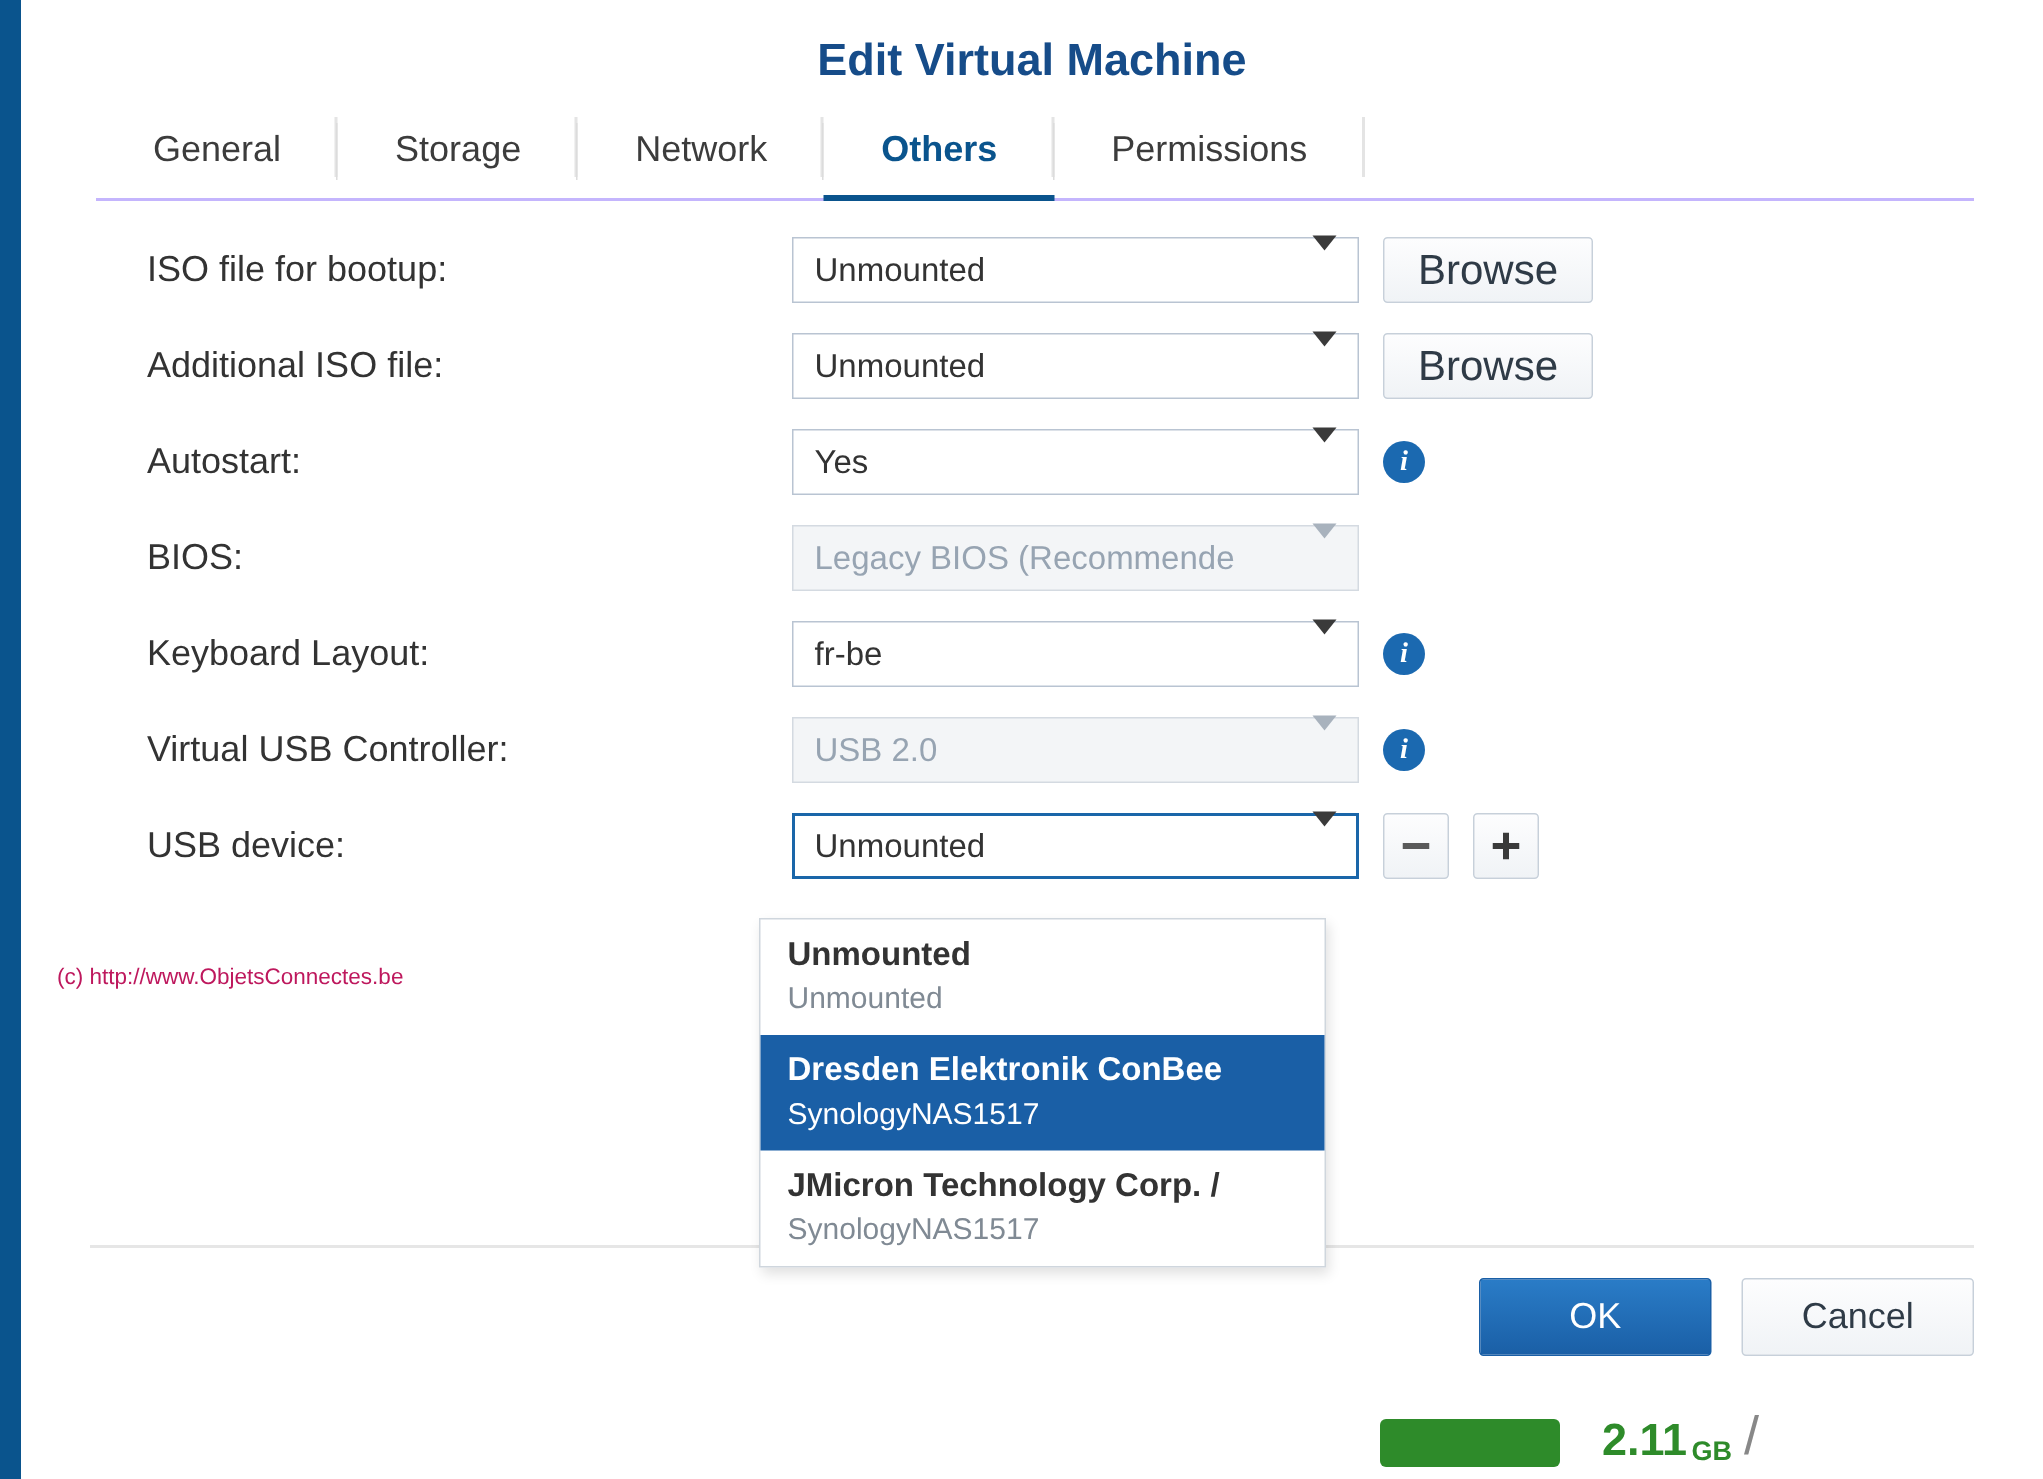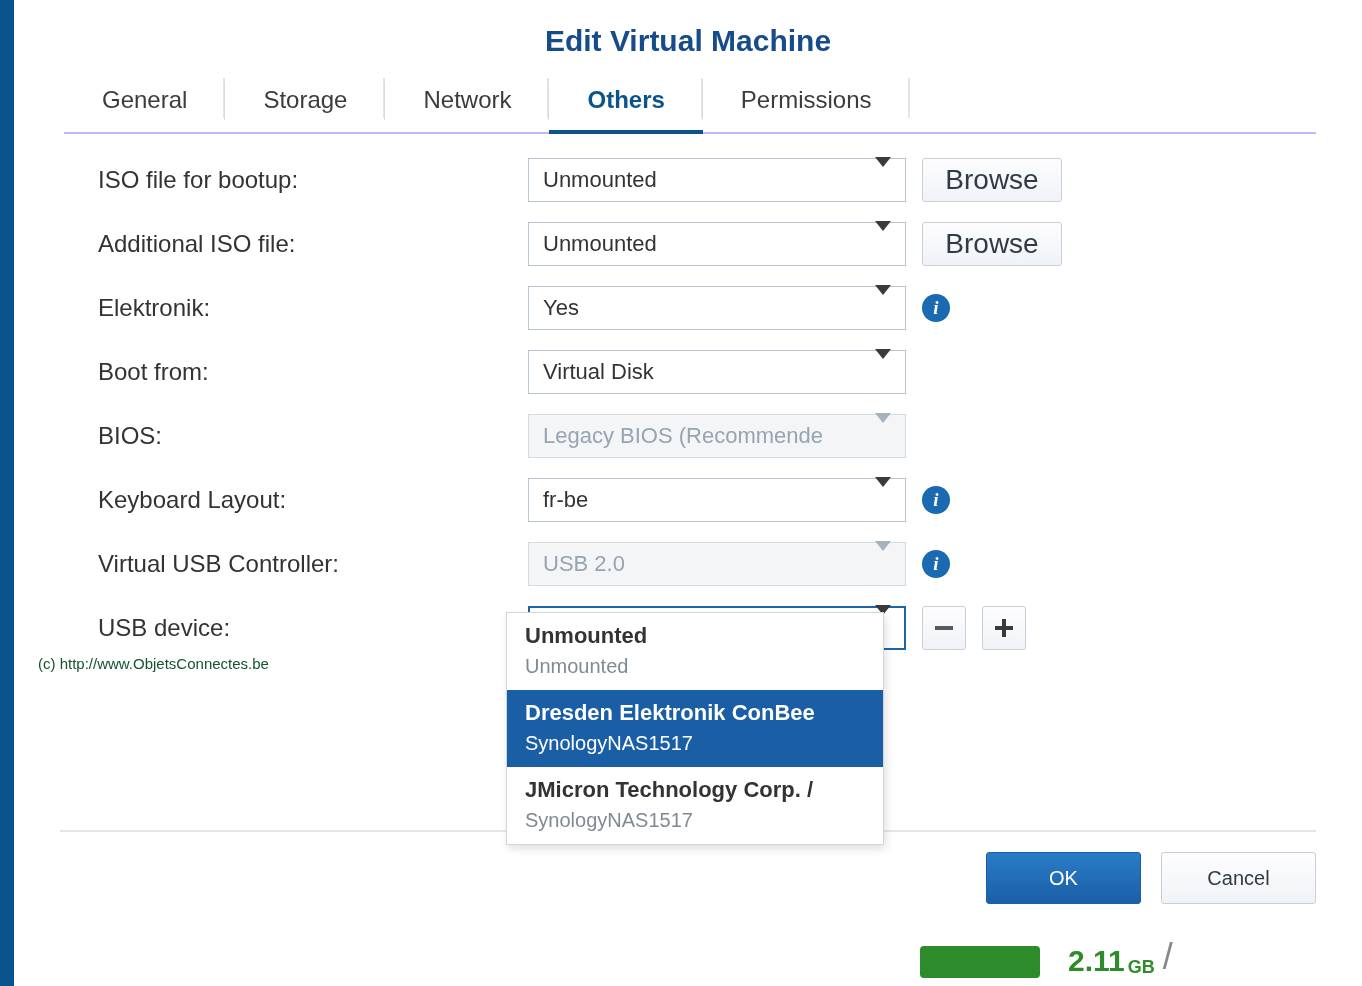--- a/index.html
+++ b/index.html
@@ -211,26 +211,26 @@
 .footer {
   position: absolute;
   left: 46px; right: 46px;
   top: 830px;
   border-top: 2px solid #e6e6e6;
   padding-top: 20px;
   display: flex;
   justify-content: flex-end;
   gap: 20px;
 }
-.footer .btn { min-width: 155px; height: 52px; font-size: 20px; }
+.footer .btn { min-width: 155px; height: 52px; font-size: 24px; }
 .watermark {
   position: absolute;
   left: 24px;
-  bottom: 54px;
-  color: #14532d;
+  bottom: 66px;
+  color: #be185d;
   font-size: 15px;
 }
 .bg-scrap {
   position: absolute;
   bottom: 8px;
   left: 920px;
   right: 0;
   height: 50px;
   display: flex;
   align-items: flex-end;
@@ -288,35 +288,28 @@
     <div class="row">
       <div class="label">Additional ISO file:</div>
       <div class="select">
         <span>Unmounted</span>
         <span class="arrow"><span class="arrow-down"></span></span>
       </div>
       <div class="btn browse-btn">Browse</div>
     </div>
 
     <div class="row">
-      <div class="label">Elektronik:</div>
+      <div class="label">Autostart:</div>
       <div class="select">
         <span>Yes</span>
         <span class="arrow"><span class="arrow-down"></span></span>
       </div>
       <span class="info-icon">i</span>
     </div>
 
-    <div class="row">
-      <div class="label">Boot from:</div>
-      <div class="select">
-        <span>Virtual Disk</span>
-        <span class="arrow"><span class="arrow-down"></span></span>
-      </div>
-    </div>
 
     <div class="row">
       <div class="label">BIOS:</div>
       <div class="select disabled">
         <span>Legacy BIOS (Recommende</span>
         <span class="arrow"><span class="arrow-down"></span></span>
       </div>
     </div>
 
     <div class="row">

